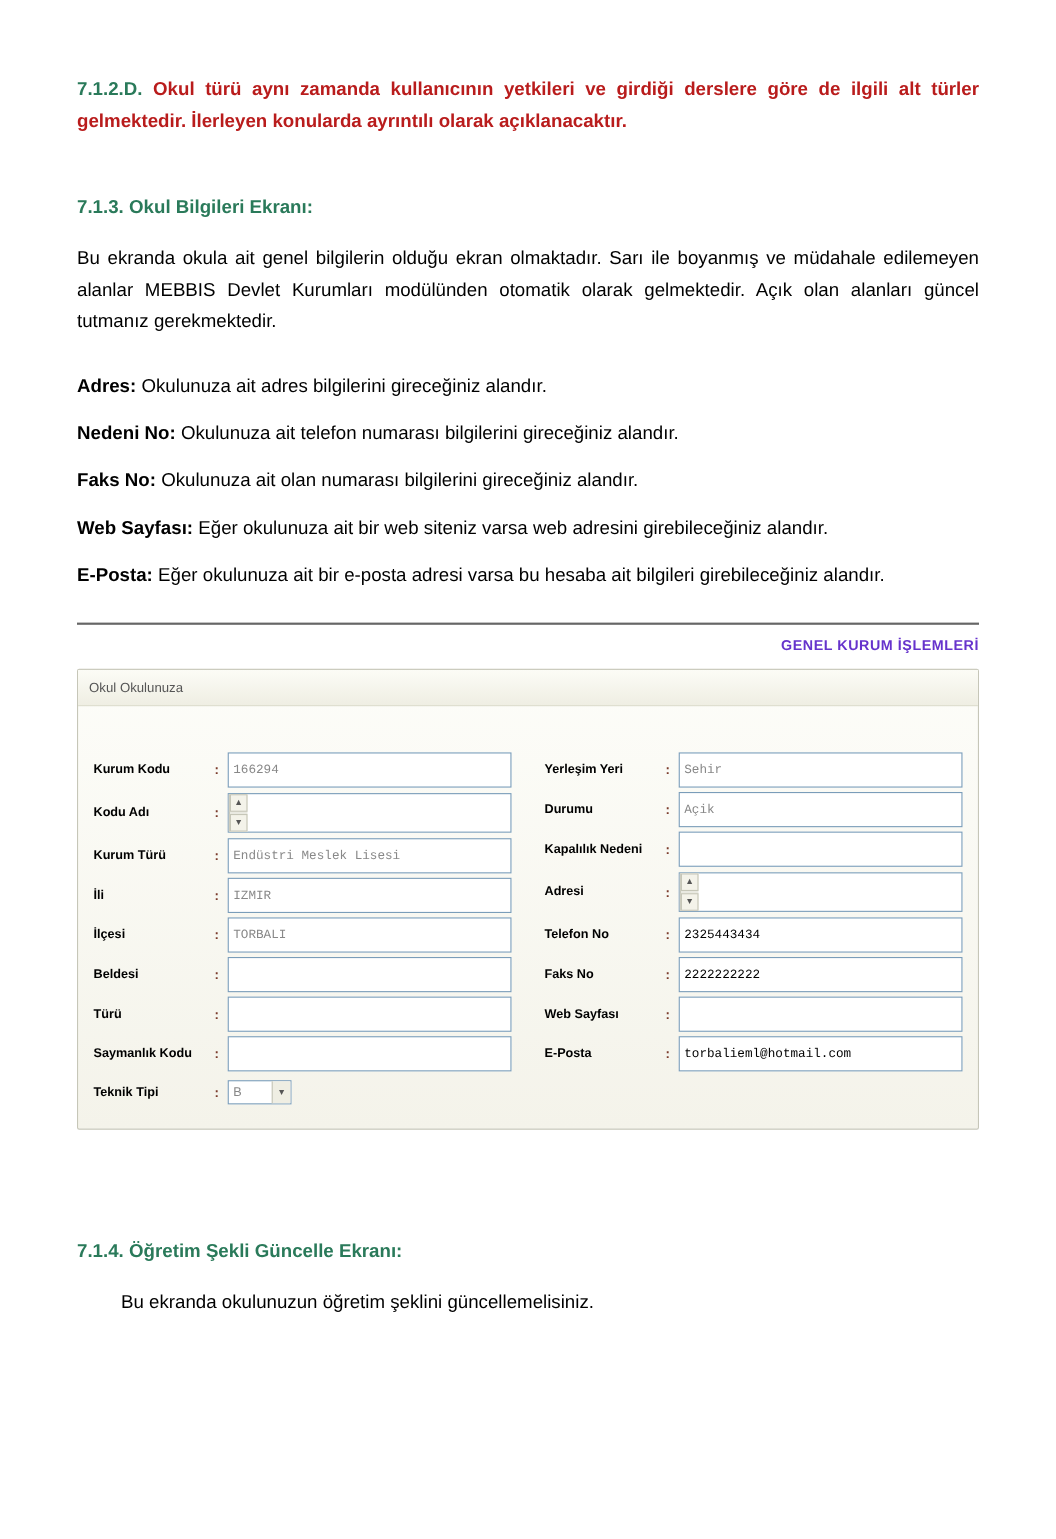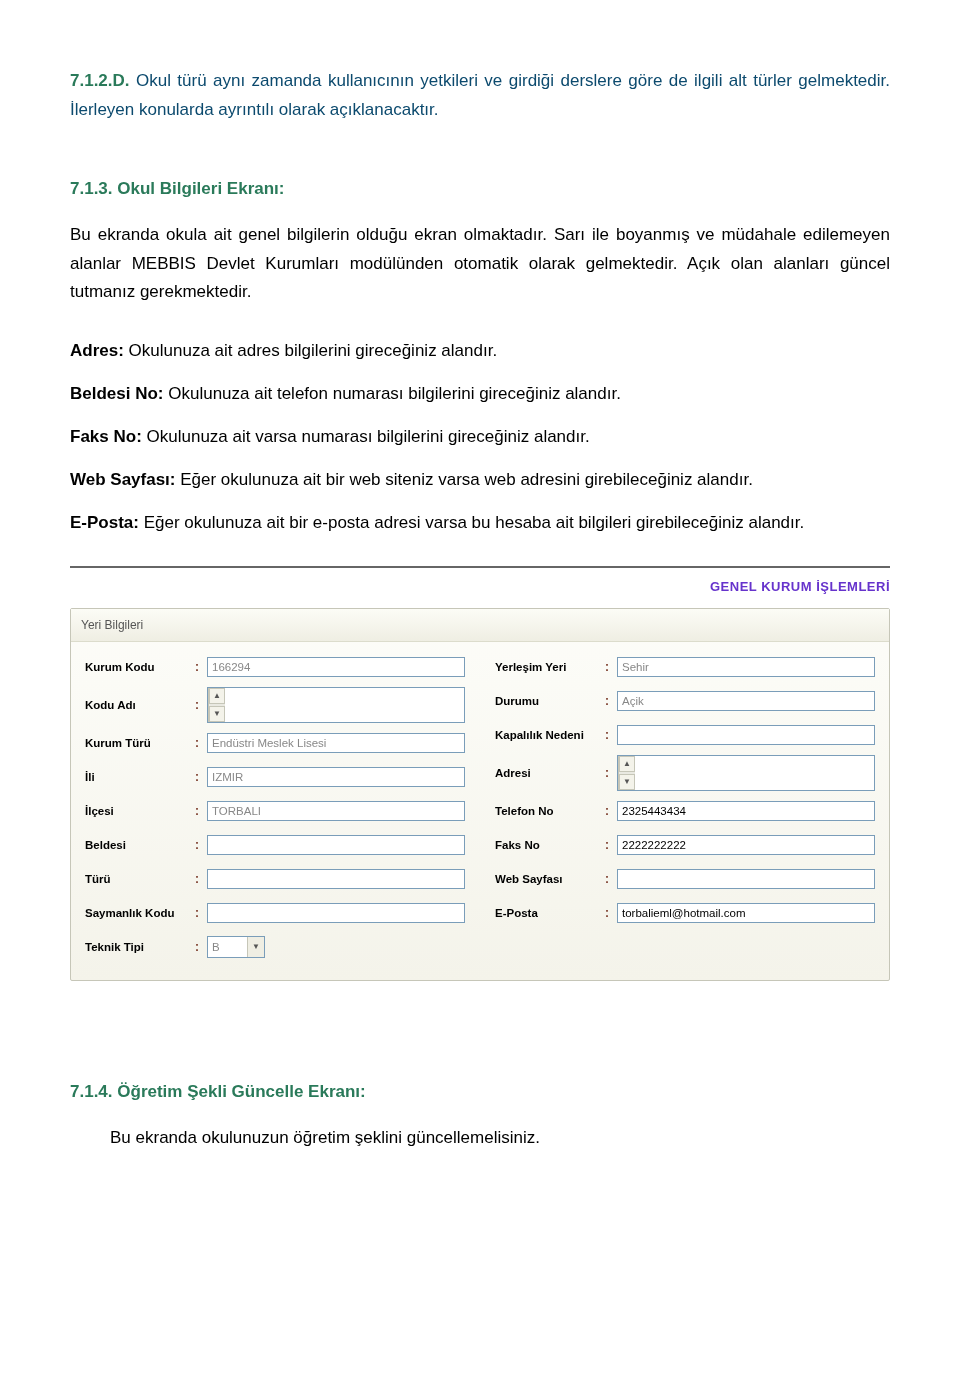--- a/index.html
+++ b/index.html
@@ -10,22 +10,22 @@
     line-height: 1.7;
     color: #000;
     background: #fff;
   }
   .section-head {
     color: #2a7a5a;
     font-weight: bold;
     text-align: justify;
   }
   .section-head .black {
-    color: #0c4a6e;
-    font-weight: normal;
+    color: #b91c1c;
+    font-weight: bold;
   }
   p.body-text {
     text-align: justify;
     margin: 14px 0 0 0;
   }
   .term { font-weight: bold; }
   .spacer16 { height: 16px; }
   .spacer40 { height: 40px; }
 
   
@@ -55,20 +55,21 @@
     font-size: 12px;
     color: #555;
     padding: 6px 10px;
     border-bottom: 1px solid #dcdccc;
     background: linear-gradient(#fcfcf6, #efeee3);
   }
   .panel-body {
     padding: 10px 14px 14px 14px;
     display: flex;
     gap: 30px;
+    margin-top: 32px;
   }
   .col { flex: 1; }
   .row {
     display: flex;
     align-items: center;
     min-height: 30px;
     margin-bottom: 4px;
   }
   .row .label {
     width: 110px;
@@ -77,24 +78,24 @@
     font-size: 11.5px;
     line-height: 1.15;
   }
   .row .colon {
     width: 12px;
     color: #7a3a2a;
     font-weight: bold;
   }
   .fld {
     flex: 1;
-    height: 20px;
+    height: 32px;
     border: 1px solid #7a9db9;
     background: #fff;
-    font-family: Liberation Sans, sans-serif;
+    font-family: Liberation Mono, monospace;
     font-size: 11.5px;
     padding: 1px 4px;
     box-sizing: border-box;
   }
   .fld-ro {
     color: #888;
     background: #fff;
   }
   .fld-short { width: 56px; flex: none; }
   .ta-wrap {
@@ -186,38 +187,38 @@
 </p>
 
 <p class="body-text">Bu ekranda okula ait genel bilgilerin olduğu ekran olmaktadır. Sarı ile boyanmış ve müdahale edilemeyen alanlar MEBBIS Devlet Kurumları modülünden otomatik olarak gelmektedir. Açık olan alanları güncel tutmanız gerekmektedir.</p>
 
 <div class="spacer16"></div>
 
 <p class="body-text">
   <span class="term">Adres:</span><span> Okulunuza ait adres bilgilerini gireceğiniz alandır.</span>
 </p>
 <p class="body-text">
-  <span class="term">Beldesi No:</span><span> Okulunuza ait telefon numarası bilgilerini gireceğiniz alandır.</span>
-</p>
-<p class="body-text">
-  <span class="term">Faks No:</span><span> Okulunuza ait varsa numarası bilgilerini gireceğiniz alandır.</span>
+  <span class="term">Nedeni No:</span><span> Okulunuza ait telefon numarası bilgilerini gireceğiniz alandır.</span>
+</p>
+<p class="body-text">
+  <span class="term">Faks No:</span><span> Okulunuza ait olan numarası bilgilerini gireceğiniz alandır.</span>
 </p>
 <p class="body-text">
   <span class="term">Web Sayfası:</span><span> Eğer okulunuza ait bir web siteniz varsa web adresini girebileceğiniz alandır.</span>
 </p>
 <p class="body-text">
   <span class="term">E-Posta:</span><span> Eğer okulunuza ait bir e-posta adresi varsa bu hesaba ait bilgileri girebileceğiniz alandır.</span>
 </p>
 
 <div class="form-area">
   <div class="top-rule"></div>
   <div class="app-title">GENEL KURUM İŞLEMLERİ</div>
 
   <div class="panel">
-    <div class="panel-header">Yeri Bilgileri</div>
+    <div class="panel-header">Okul Okulunuza</div>
     <div class="panel-body">
 
       <div class="col">
 
         <div class="row">
           <div class="label">Kurum Kodu</div>
           <div class="colon">:</div>
           <input class="fld fld-ro" readonly="" value="166294" style="">
         </div>
 

